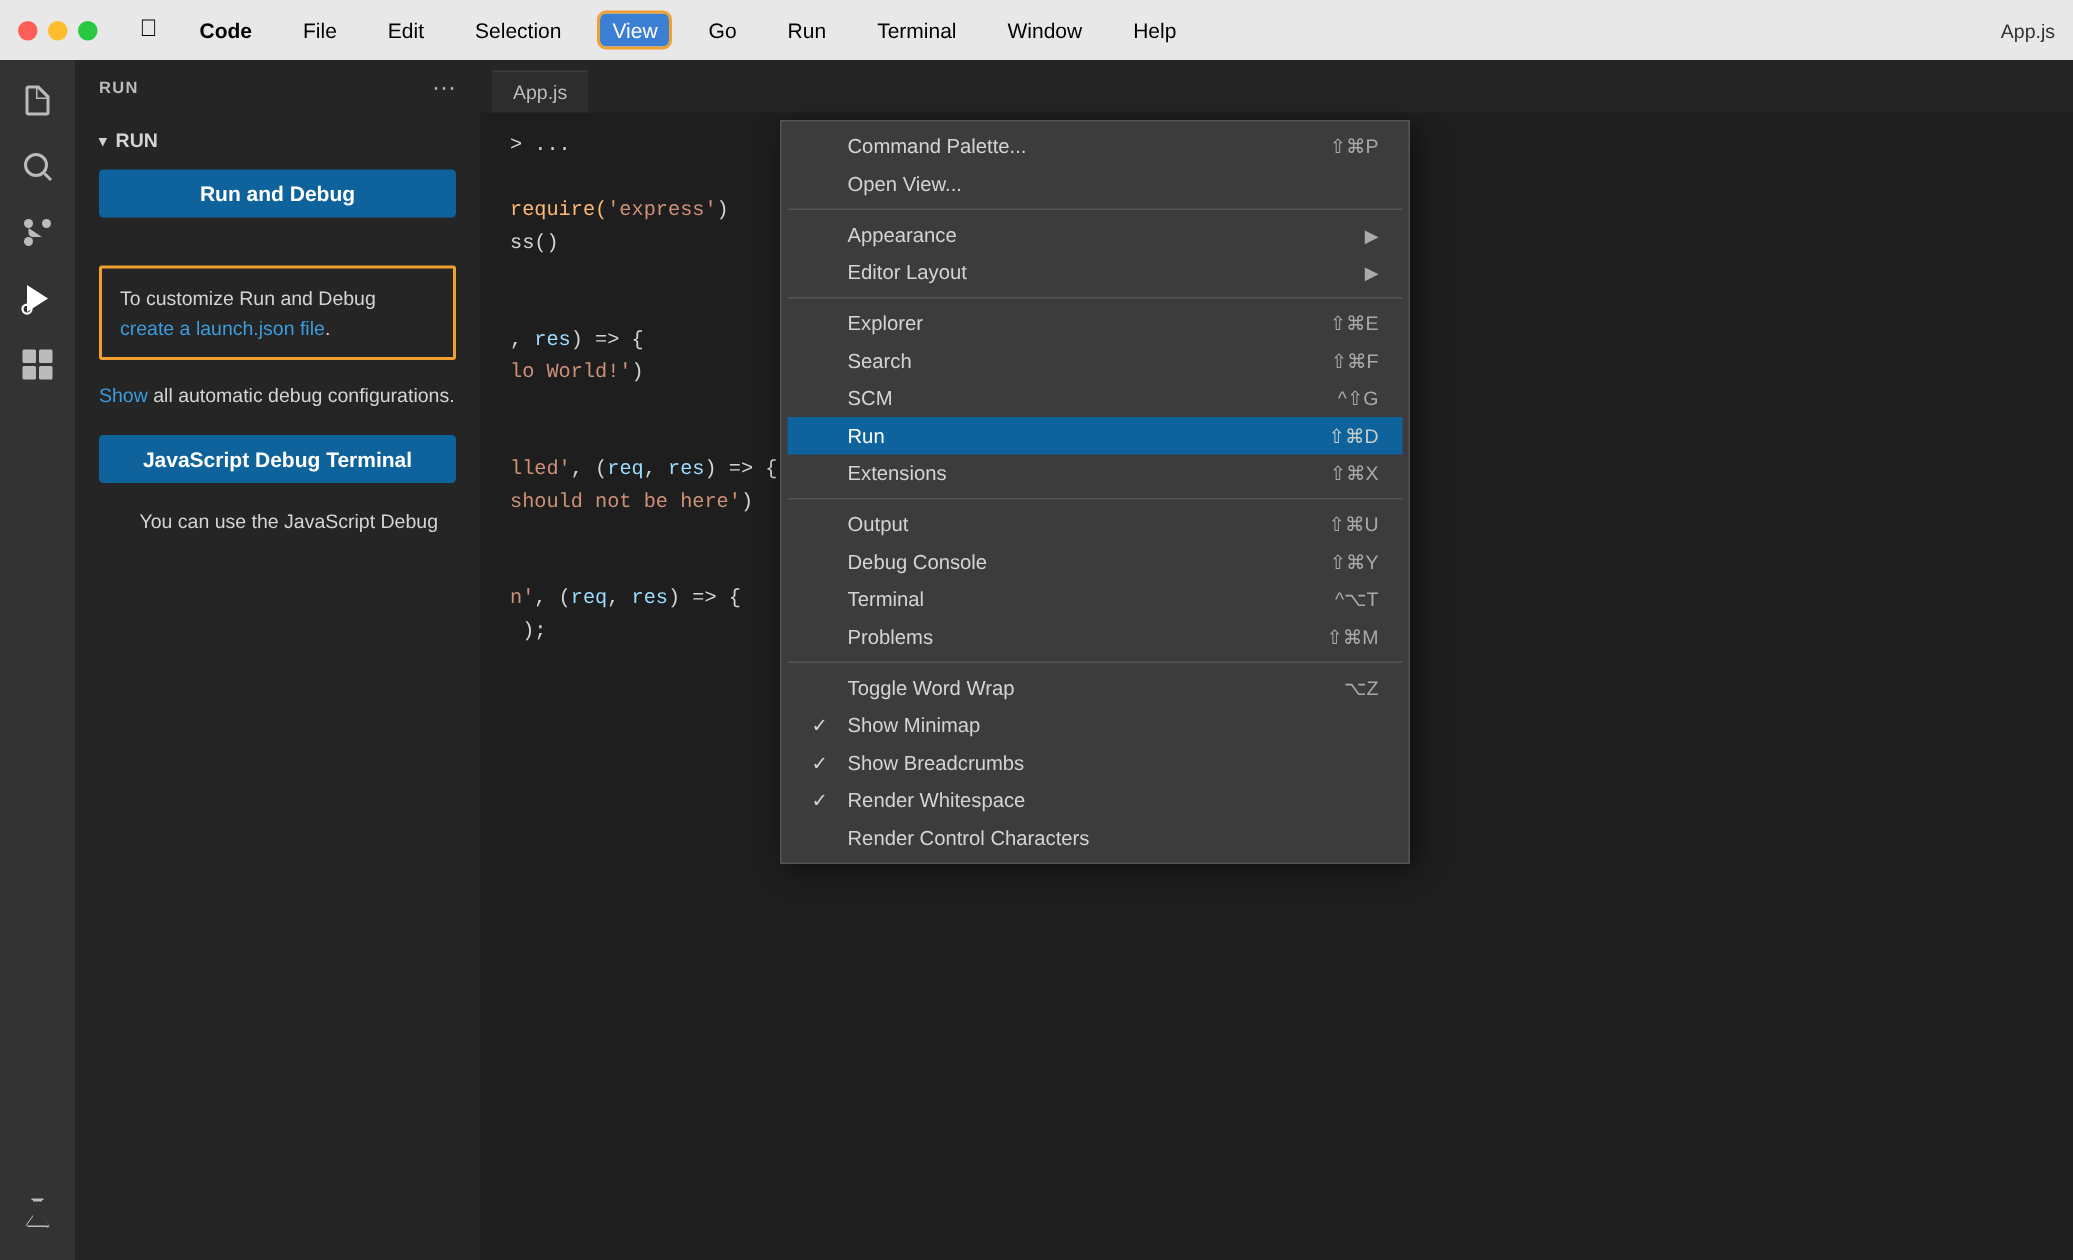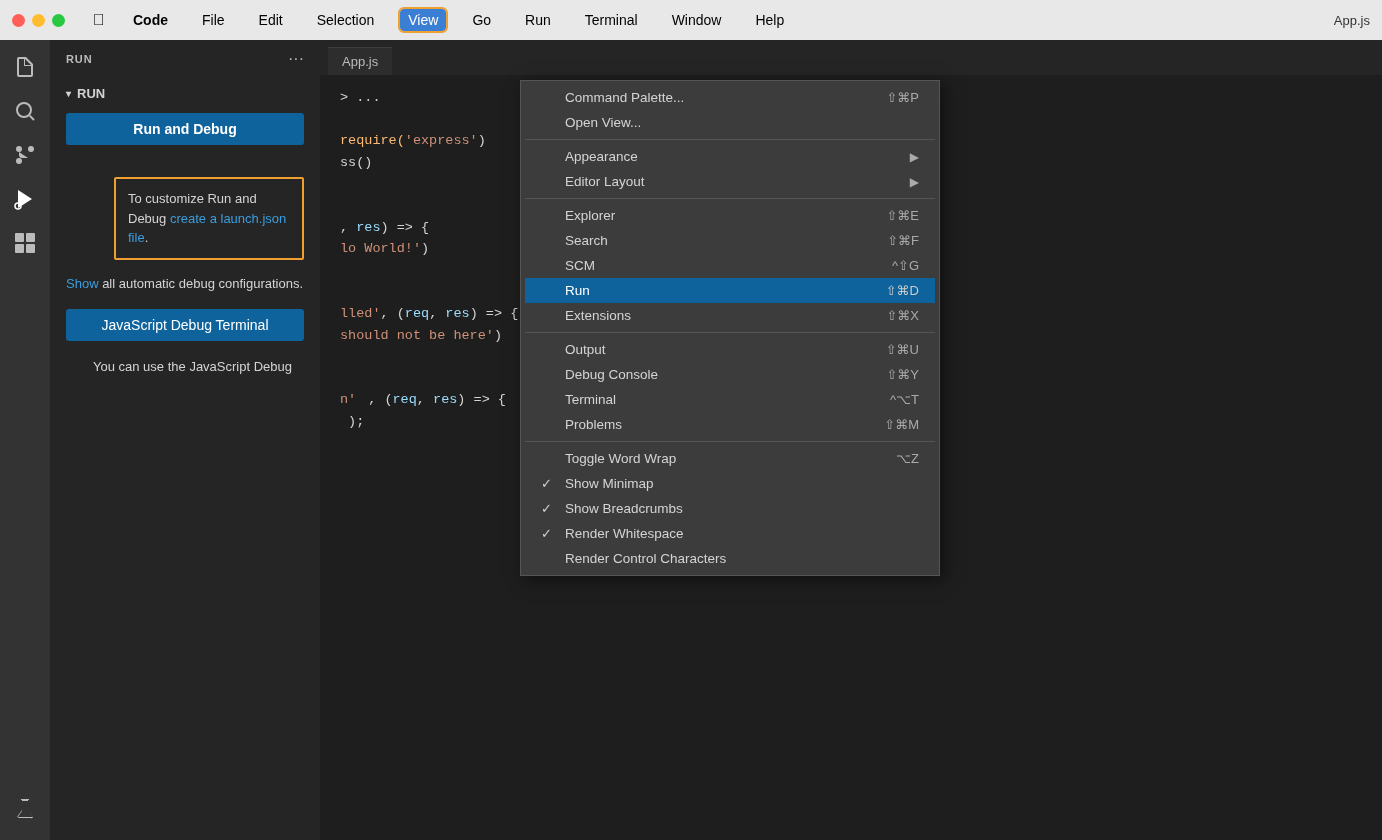--- a/index.html
+++ b/index.html
@@ -147,39 +147,38 @@
       margin-bottom: 32px;
     }
     .customize-box {
       border: 2px solid #f0a030;
       padding: 10px 12px;
       margin-bottom: 14px;
       border-radius: 2px;
       font-size: 13px;
       color: #d4d4d4;
       line-height: 1.5;
-      margin-left: 48px;
     }
     .customize-box a { color: #3b9ddd; text-decoration: none; }
     .show-debug {
       font-size: 13px;
       color: #d4d4d4;
       margin-bottom: 16px;
       line-height: 1.5;
     }
     .show-debug .show-link { color: #3b9ddd; text-decoration: none; }
 
     .js-debug-btn {
       width: 100%;
       background: #0e639c;
       color: #fff;
       border: none;
       padding: 8px;
       font-size: 14px;
-      font-weight: 400;
+      font-weight: 700;
       border-radius: 3px;
       cursor: pointer;
       margin-bottom: 16px;
     }
     .you-can-use {
       font-size: 13px;
       color: #d4d4d4;
       line-height: 1.5;
       margin-left: 27px;
     }
@@ -379,21 +378,21 @@
       <div class="code-line">&nbsp;</div>
       <div class="code-line">&nbsp;</div>
       <div class="code-line"><span style="color:#d4d4d4;">, <span style="color:#9cdcfe;">res</span>) =&gt; {</span></div>
       <div class="code-line"><span style="color:#ce9178;">lo World!'</span><span style="color:#d4d4d4;">)</span></div>
       <div class="code-line">&nbsp;</div>
       <div class="code-line">&nbsp;</div>
       <div class="code-line"><span style="color:#ce9178;">lled'</span><span style="color:#d4d4d4;">, (<span style="color:#9cdcfe;">req</span>, <span style="color:#9cdcfe;">res</span>) =&gt; {</span></div>
       <div class="code-line"><span style="color:#ce9178;">should not be here'</span><span style="color:#d4d4d4;">)</span></div>
       <div class="code-line">&nbsp;</div>
       <div class="code-line">&nbsp;</div>
-      <div class="code-line"><span style="color:#ce9178;">n'</span><span style="color:#d4d4d4;margin-left:12px;">, (<span style="color:#9cdcfe;">req</span>, <span style="color:#9cdcfe;">res</span>) =&gt; {</span></div>
+      <div class="code-line"><span style="color:#ce9178;">n'</span><span style="color:#d4d4d4;">, (<span style="color:#9cdcfe;">req</span>, <span style="color:#9cdcfe;">res</span>) =&gt; {</span></div>
       <div class="code-line"><span style="color:#d4d4d4;"> );</span></div>
     </div>
   </div>
 
   <div class="dropdown-overlay">
     <div class="dropdown-menu">
 
       <div class="dropdown-item">
         <span class="no-checkmark"></span>
         <span class="item-label">Command Palette...</span>

